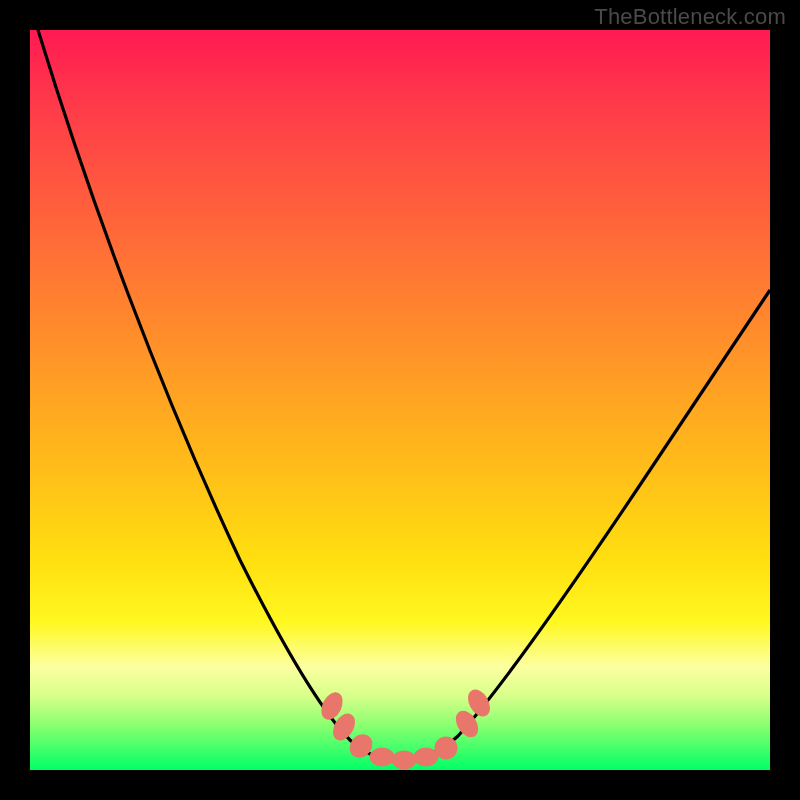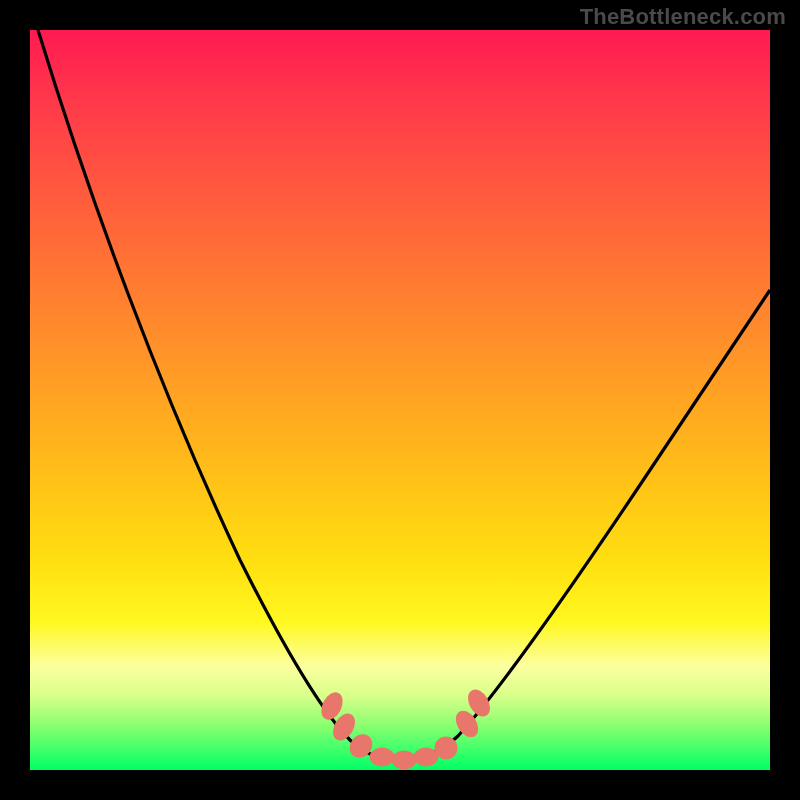--- a/index.html
+++ b/index.html
@@ -45,21 +45,21 @@
     top: 0;
     width: 740px;
     height: 740px;
   }
   .watermark {
     position: absolute;
     top: 4px;
     right: 14px;
     color: #4a4a4a;
     font-size: 22px;
-    font-weight: 700;
+    font-weight: 400;
     letter-spacing: 0.2px;
     font-family: Arial, Helvetica, sans-serif;
   }
 </style>
 </head>
 <body>
 
 <div class="frame">
   <div class="plot">
     <svg class="curve" viewBox="0 0 740 740">

